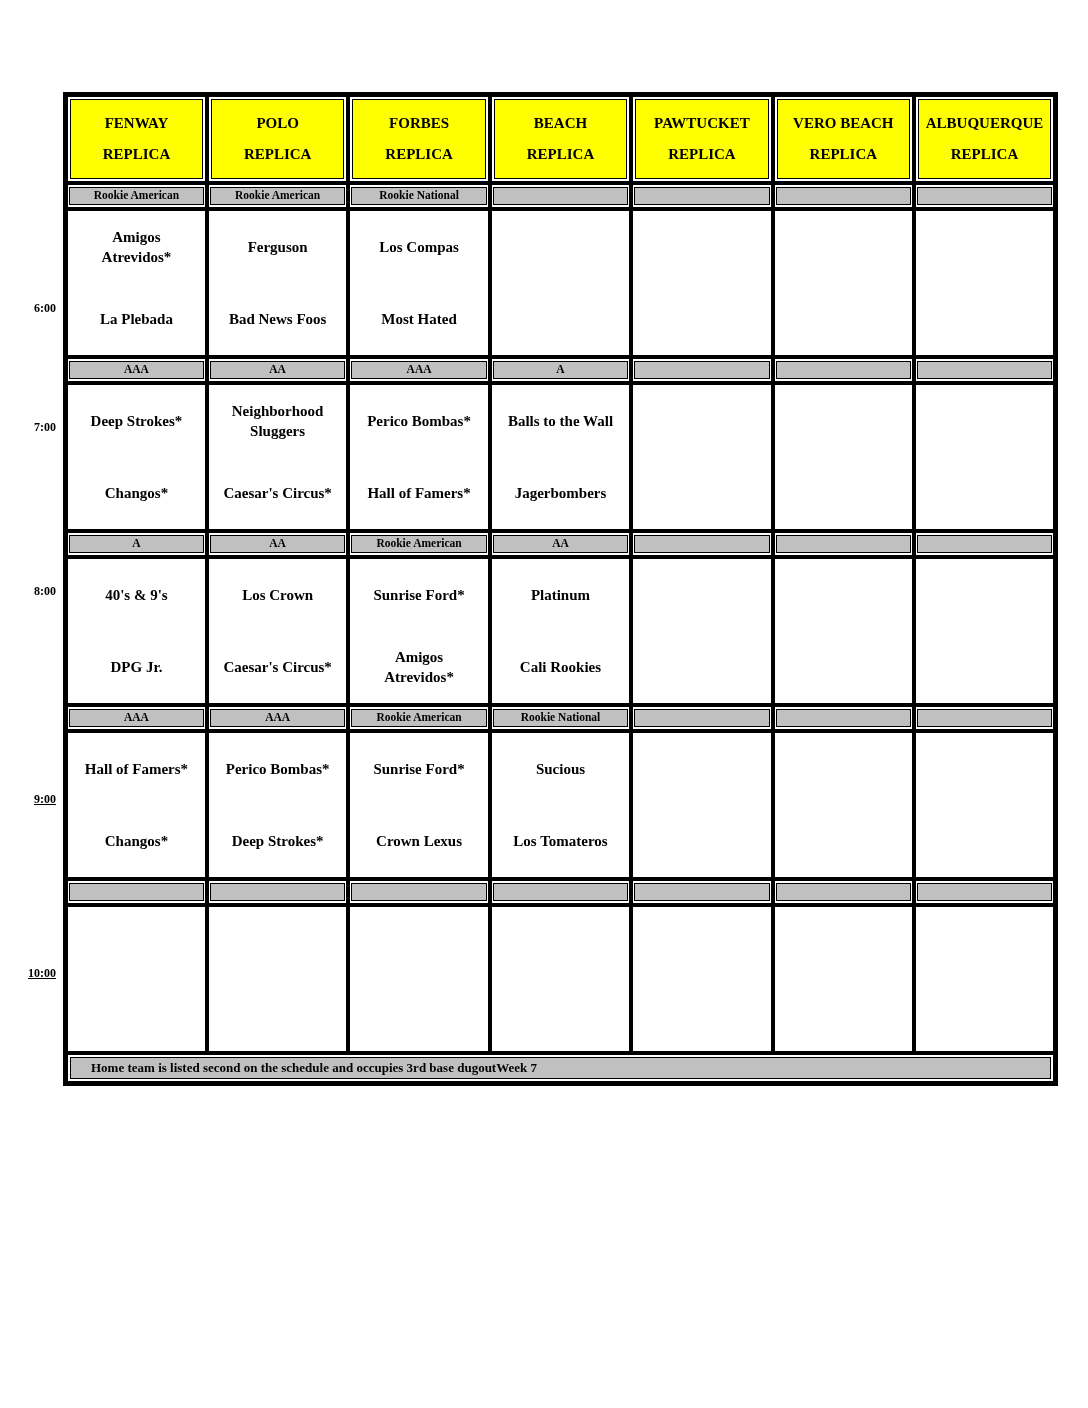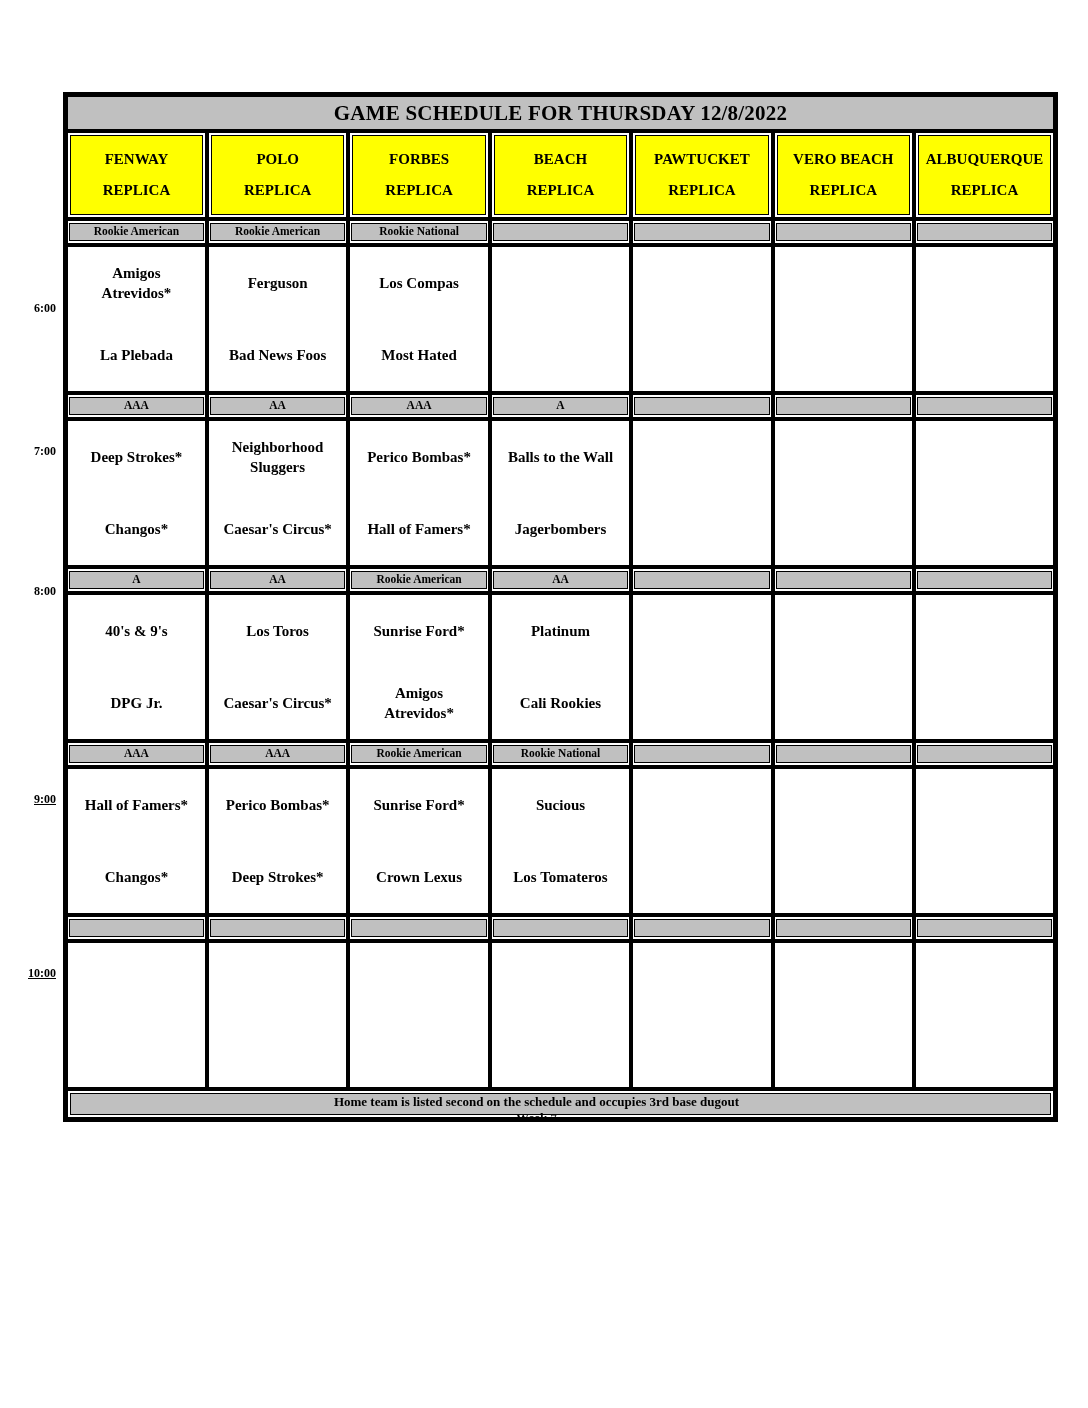--- a/index.html
+++ b/index.html
@@ -36,29 +36,29 @@
   .game-box { display:flex; flex-direction:column; height:144px; }
   .team {
     flex:1; display:flex; align-items:center; justify-content:center;
     text-align:center; font-size:15px; line-height:1.35;
     white-space:pre-line; padding:0 5px;
   }
 
   .footer-cell { background:#ffffff; height:26px; }
   .footer-box {
     margin:2px; height:20px; background:#c0c0c0; border:1px solid #000;
-    display:flex; align-items:center; justify-content:space-between;
-    font-size:13px; padding:0 52px 0 4px;flex-direction:column;
+    display:flex; align-items:center; 
+    font-size:13px; padding:0 52px 0 20px;
   }
 
   .time-label {
     position:absolute; left:6px; width:50px; text-align:right;
     font-size:12px; line-height:1;
   }
-  .t0 { top:271px;margin-top:31px; } .t1 { top:445px; } .t2 { top:585px; } .t3 { top:793px;text-decoration:underline; } .t4 { top:967px;text-decoration:underline; }
+  .t0 { top:271px;margin-top:31px; } .t1 { top:421px; } .t2 { top:585px; } .t3 { top:793px;text-decoration:underline; } .t4 { top:967px;text-decoration:underline; }
 </style>
 </head>
 <body>
 
 <div class="page">
 
   <div class="time-label t0">6:00</div>
   <div class="time-label t1">7:00</div>
   <div class="time-label t2">8:00</div>
   <div class="time-label t3">9:00</div>
@@ -69,25 +69,20 @@
         <col>
         <col>
         <col>
         <col>
         <col>
         <col>
         <col>
       </colgroup>
 
     <tbody>
-        <tr>
-      <td class="title-cell" colspan="7">
-        <span>GAME SCHEDULE FOR THURSDAY 12/8/2022</span>
-      </td>
-    </tr>
 
     <tr>
       <td class="hdr-cell">
             <div class="hdr-box">
               <span>FENWAY</span>
               <span>REPLICA</span>
             </div>
           </td>
       <td class="hdr-cell">
             <div class="hdr-box">
@@ -290,21 +285,21 @@
     </tr>
     <tr>
       <td class="game-cell">
             <div class="game-box">
               <div class="team">40's &amp; 9's</div>
               <div class="team">DPG Jr.</div>
             </div>
           </td>
       <td class="game-cell">
             <div class="game-box">
-              <div class="team">Los Toros</div>
+              <div class="team">Los Crown</div>
               <div class="team">Caesar's Circus*</div>
             </div>
           </td>
       <td class="game-cell">
             <div class="game-box">
               <div class="team">Sunrise Ford*</div>
               <div class="team">Amigos
 Atrevidos*</div>
             </div>
           </td>

